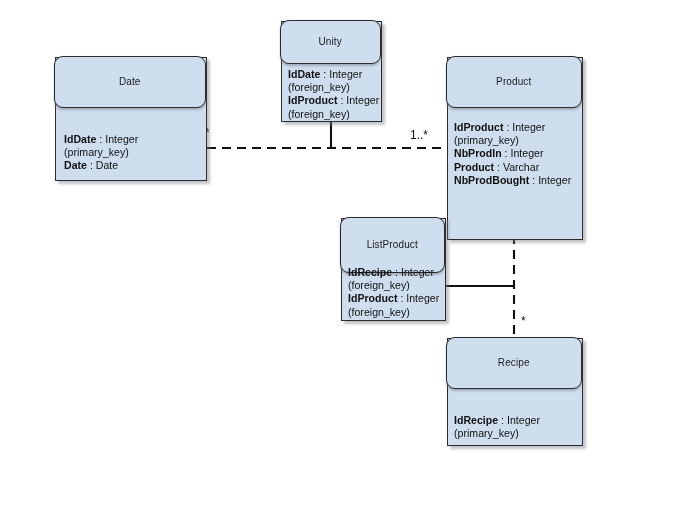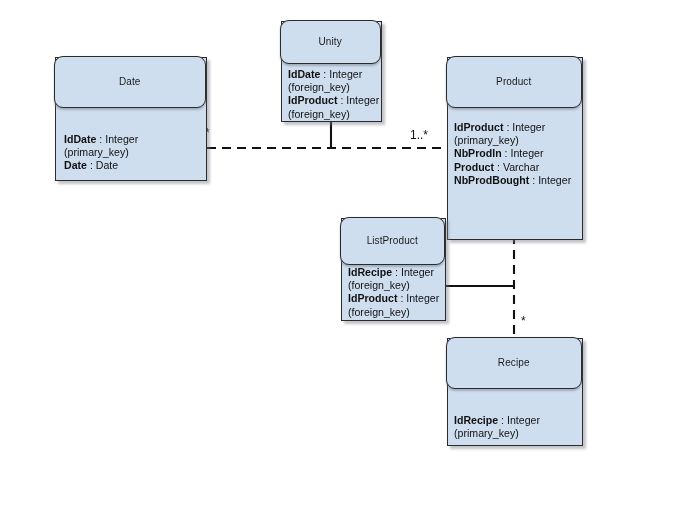--- a/index.html
+++ b/index.html
@@ -165,21 +165,21 @@
         <span class="attr-name">Product</span><span class="attr-type"> : </span><span class="attr-type">Varchar</span>
       </div>
       <div class="attr-line">
         <span class="attr-name">NbProdBought</span><span class="attr-type"> : </span><span class="attr-type">Integer</span>
       </div>
     </div>
   </div>
 
   <div class="uml-class" style="left:341px; top:218px; width:105px; height:103px;">
     <div class="uml-body"></div>
-    <div class="uml-header" style="width:105px; height:48px;">
+    <div class="uml-header" style="width:105px; height:56px;">
       <span class="uml-title">ListProduct</span>
     </div>
     <div class="uml-attrs" style="left:7px; top:48px; right:3px;">
       <div class="attr-line">
         <span class="attr-name">IdRecipe</span><span class="attr-type"> : </span><span class="attr-type">Integer</span>
       </div>
       <div class="attr-sub">(foreign_key)</div>
       <div class="attr-line">
         <span class="attr-name">IdProduct</span><span class="attr-type"> : </span><span class="attr-type">Integer</span>
       </div>

